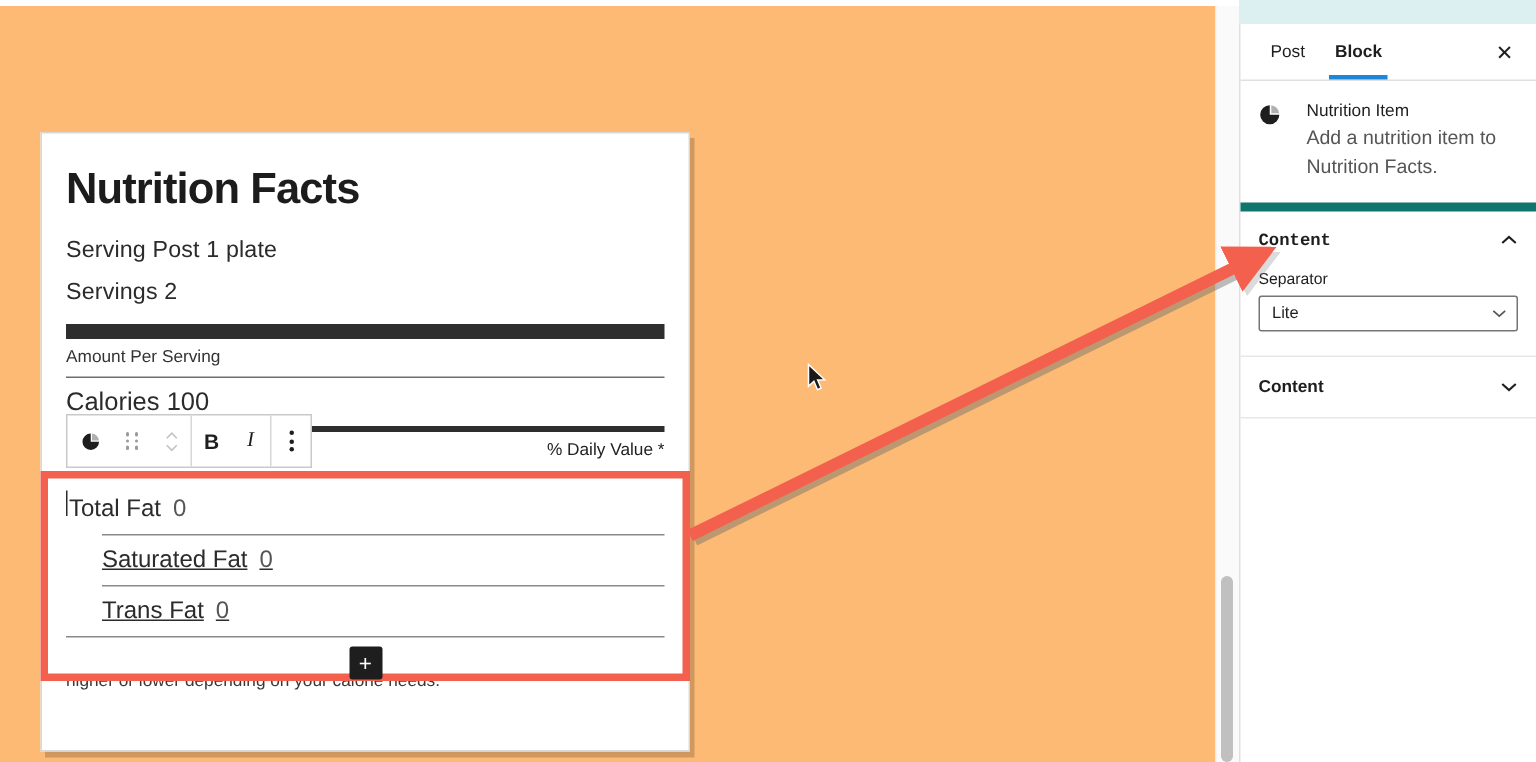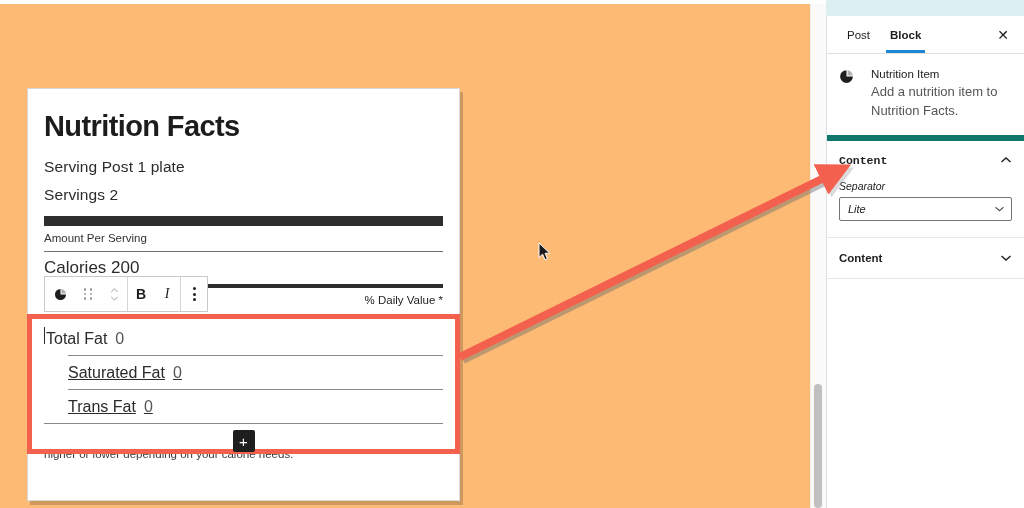--- a/index.html
+++ b/index.html
@@ -177,21 +177,21 @@
   .sb-blockicon { flex: 0 0 20px; padding-top: 1px; }
   .sb-blocktitle { font-size: 11.5px; color: #1e1e1e; font-weight: 400; margin-bottom: 3px; }
   .sb-blockdesc { font-size: 13px; color: #555; line-height: 1.45; }
 
   .sb-panel-head {
     display: flex; align-items: center; justify-content: space-between;
     padding: 13px 12px 13px 12px; font-size: 11.5px; font-weight: 600; color: #1e1e1e; font-family: Liberation Mono, monospace;
   }
   .sb-panel-body { padding: 0 12px 16px 12px; border-bottom: 1px solid #e7e7e7; }
   .sb-field { margin-bottom: 14px; }
-  .sb-field:last-child { margin-bottom: 0; font-style: italic; }
+  .sb-field:last-child { margin-bottom: 0; }
   .sb-label { font-size: 10.5px; color: #1e1e1e; margin-bottom: 5px; }
   .sb-select {
     position: relative; height: 24px; border: 1px solid #757575; border-radius: 2px;
     display: flex; align-items: center; padding: 0 20px 0 8px;
     font-size: 11px; color: #1e1e1e; background: #fff;
   }
   .sb-select .chev { position: absolute; right: 6px; top: 50%; transform: translateY(-50%); color:#555; }
   .sb-adv {
     display:flex; align-items:center; justify-content: space-between;
     padding: 14px 12px; font-size: 11.5px; font-weight:600; color:#1e1e1e;
@@ -222,21 +222,21 @@
           <span class="val">2</span>
         </div>
 
         <div class="bar-thick"></div>
 
         <div class="nf-small">Amount Per Serving</div>
         <div class="rule"></div>
 
         <div class="nf-calories">
           <span>Calories</span>
-          <span>200</span>
+          <span>100</span>
         </div>
 
         <div class="bar-thin"></div>
 
         <div class="dv-row">% Daily Value *</div>
       </div>
 
       <div class="nf-foot">* % Daily Values are based on a 2,000 calories diet. Your daily value may be higher or lower depending on your calorie needs.</div>
     </div>
 

